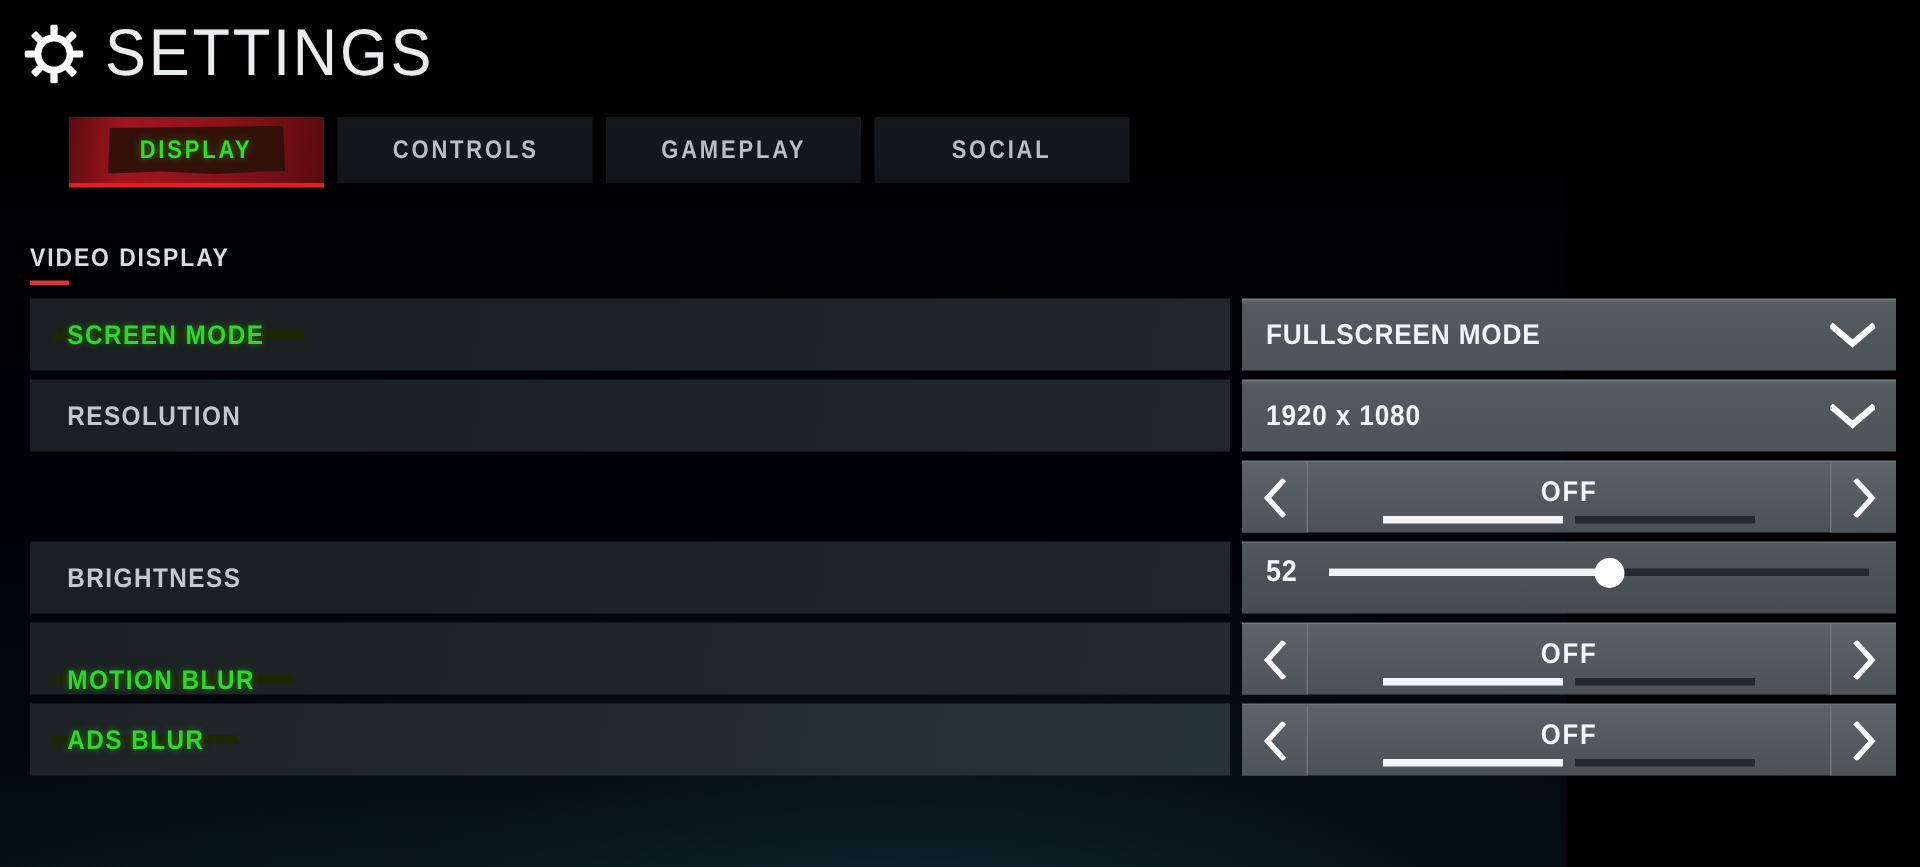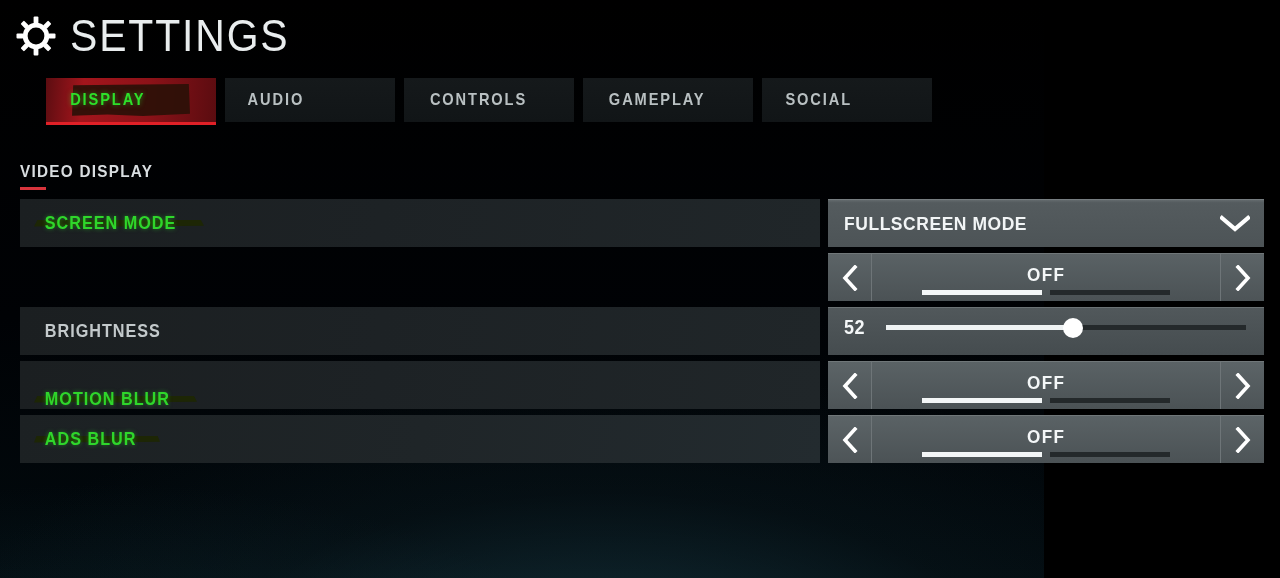--- a/index.html
+++ b/index.html
@@ -59,20 +59,21 @@
     display: flex;
     gap: 9px;
   }
   .tab {
     height: 44px;
     min-width: 170px;
     padding: 0 18px;
     background: linear-gradient(180deg, #15191b 0%, #111517 100%);
     display: flex;
     align-items: center;
+    justify-content: center;
     position: relative;
     cursor: pointer;
   }
   .tab-label {
     color: #b9c0c2;
     font-size: 17px;
     font-weight: 700;
     letter-spacing: 2.2px;
     transform: scaleX(0.86);
     white-space: nowrap;
@@ -332,23 +333,20 @@
     </span>
     <div class="page-title">SETTINGS</div>
   </div>
 
   <div class="tabs" id="tabs">
       <div class="tab active">
         <div class="tab-hl"></div>
         <span class="tab-label">DISPLAY</span>
       </div>
       <div class="tab">
-        <span class="tab-label">AUDIO</span>
-      </div>
-      <div class="tab">
         <span class="tab-label">CONTROLS</span>
       </div>
       <div class="tab">
         <span class="tab-label">GAMEPLAY</span>
       </div>
       <div class="tab">
         <span class="tab-label">SOCIAL</span>
       </div>
     </div>
 
@@ -369,20 +367,37 @@
           <div class="dropdown">
             <span class="dropdown-value">FULLSCREEN MODE</span>
             <span>
               <svg class="chev-down" viewBox="0 0 30 18">
                 <path d="M2 3 L15 14 L28 3" fill="none" stroke="#ffffff" stroke-width="4.2" stroke-linecap="square"></path>
               </svg>
             </span>
           </div>
         </div>
       </div>
+      <div class="row">
+        <div class="row-label-box">
+          <div style="position: relative; display: inline-block;">
+            <div class="row-label" style="padding: 0px 12px;">RESOLUTION</div>
+          </div>
+        </div>
+        <div class="row-control">
+          <div class="dropdown">
+            <span class="dropdown-value">1920 x 1080</span>
+            <span>
+              <svg class="chev-down" viewBox="0 0 30 18">
+                <path d="M2 3 L15 14 L28 3" fill="none" stroke="#ffffff" stroke-width="4.2" stroke-linecap="square"></path>
+              </svg>
+            </span>
+          </div>
+        </div>
+      </div>
       <div class="row highlighted">
         <div class="row-control">
           <div class="stepper">
             <div class="step-btn left">
               <svg class="chev-side" viewBox="0 0 18 26">
                 <path d="M14 2 L4 13 L14 24" fill="none" stroke="#ffffff" stroke-width="3.6" stroke-linecap="square"></path>
               </svg>
             </div>
             <div class="step-body">
               <span class="step-value">OFF</span>

